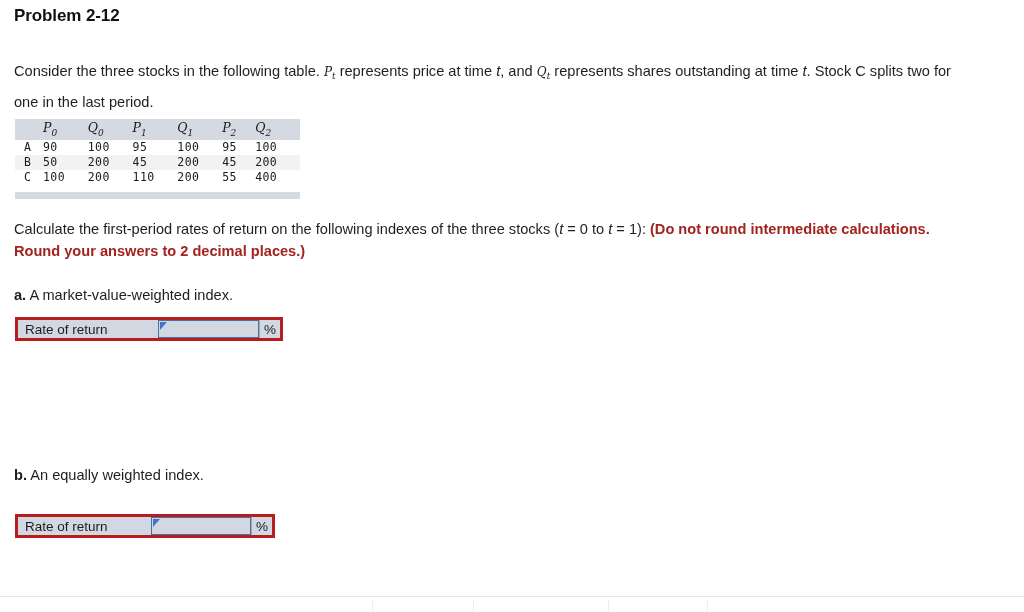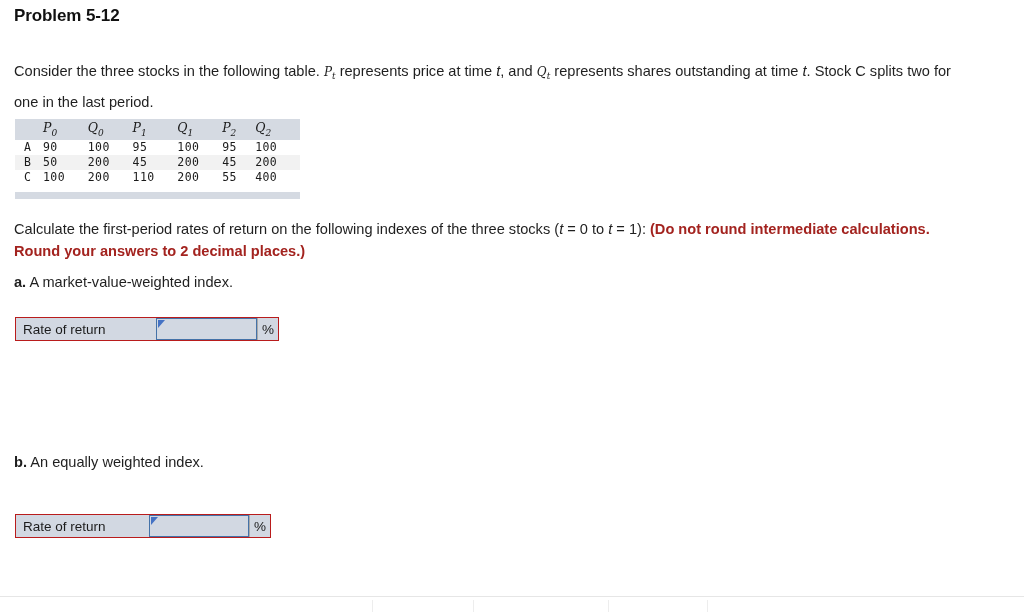--- a/index.html
+++ b/index.html
@@ -120,35 +120,36 @@
     color: #a3231f;
     font-weight: bold;
   }
 
   
   .subq {
     position: absolute;
     left: 14px;
     font-size: 14.6px;
     color: #1f1f1f;
+    margin-top: 13px;
   }
   .subq b {
     font-weight: bold;
   }
   .subq-a { top: 274px; }
   .subq-b { top: 454px; }
 
   
   .answer-widget {
     position: absolute;
     display: flex;
     align-items: stretch;
     height: 24px;
     background: #d2d8e2;
-    border: 1px solid #b91c1c;
+    border: 3px solid #b91c1c;
     box-sizing: border-box;
   }
   .answer-widget .aw-label {
     display: flex;
     align-items: center;
     padding: 0 8px 0 7px;
     font-size: 13.5px;
     color: #1c1c1c;
     white-space: nowrap;
     background: #d2d8e2;
@@ -209,21 +210,21 @@
     position: absolute;
     top: 3px;
     width: 1px;
     height: 12px;
     background: #ededed;
   }
 </style>
 </head>
 <body>
 
-<div class="page-title">Problem 5-12</div>
+<div class="page-title">Problem 2-12</div>
 
 <div class="intro">
   <span>Consider the three stocks in the following table. </span><span class="var"><span>P</span><sub>t</sub></span><span> represents price at time </span><span class="ital">t</span><span>, and </span><span class="var"><span>Q</span><sub>t</sub></span><span> represents shares outstanding at time </span><span class="ital">t</span><span>. Stock C splits two for one in the last period.</span>
 </div>
 
 <div class="data-table-wrap">
   <table class="data-table">
     <thead>
       <tr>
         <th class="corner"></th>

